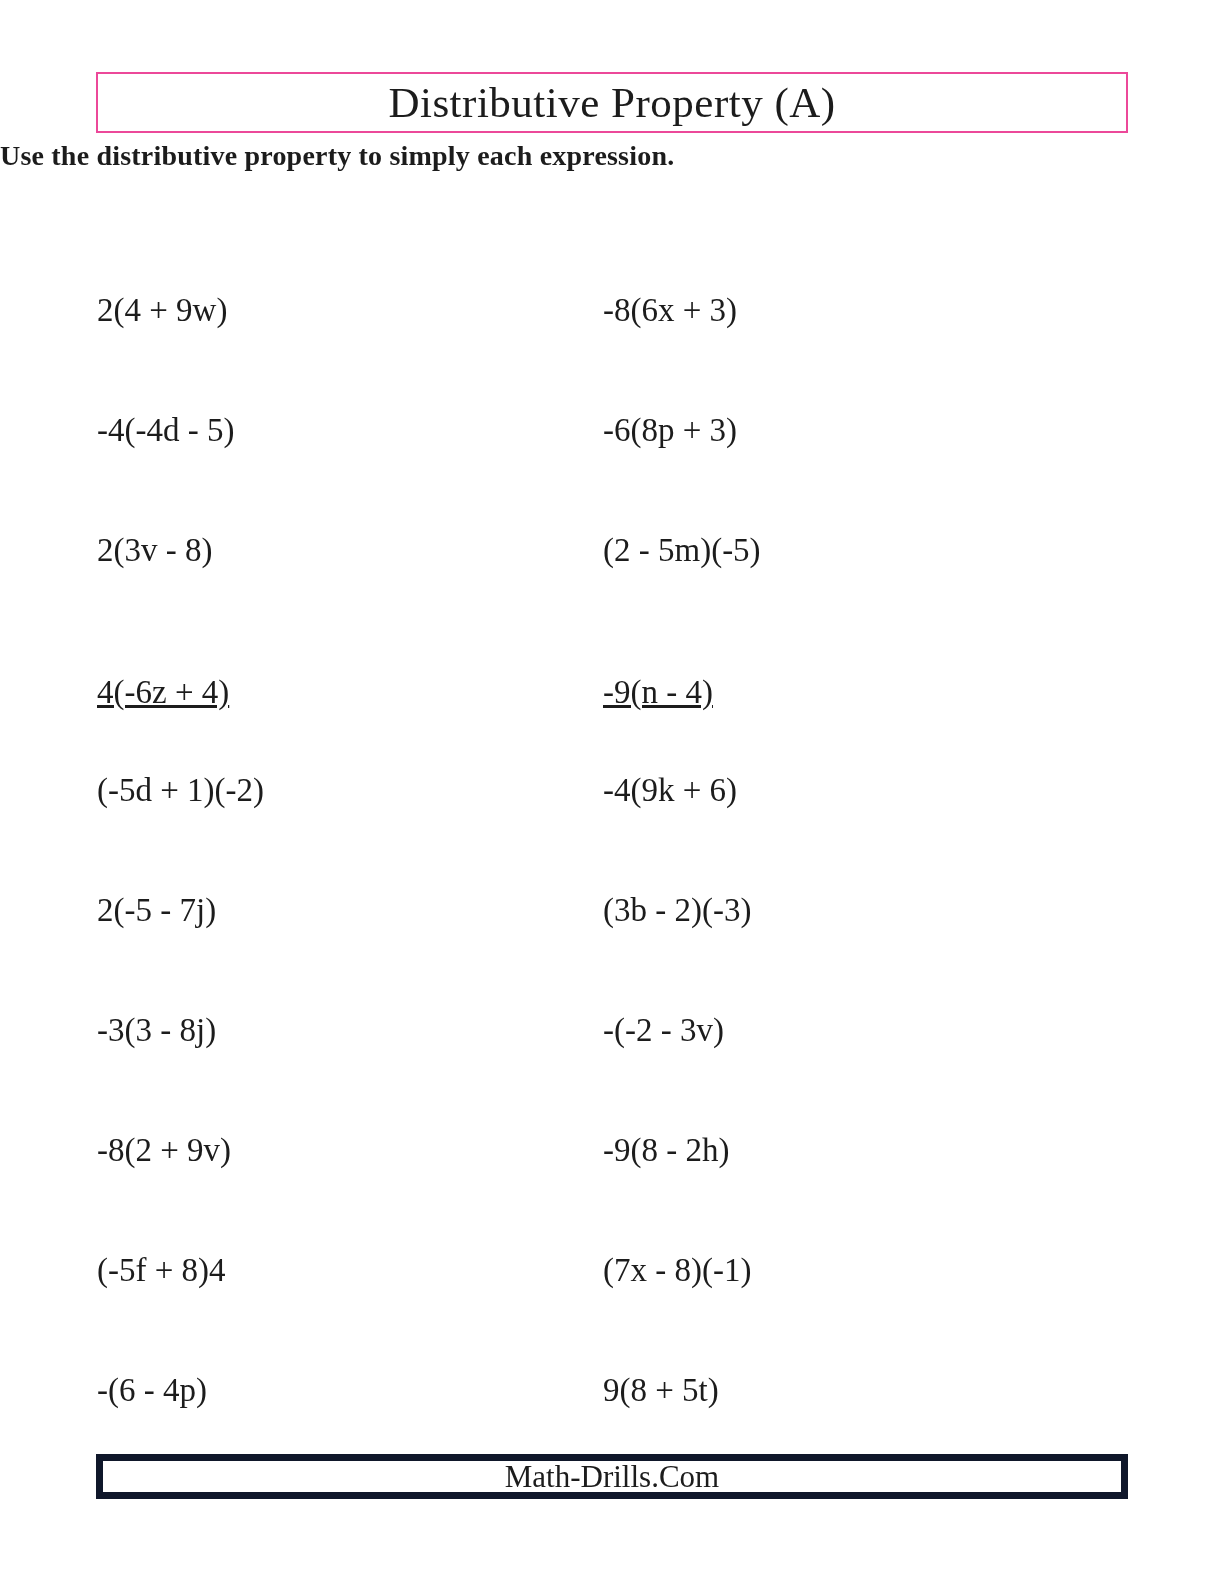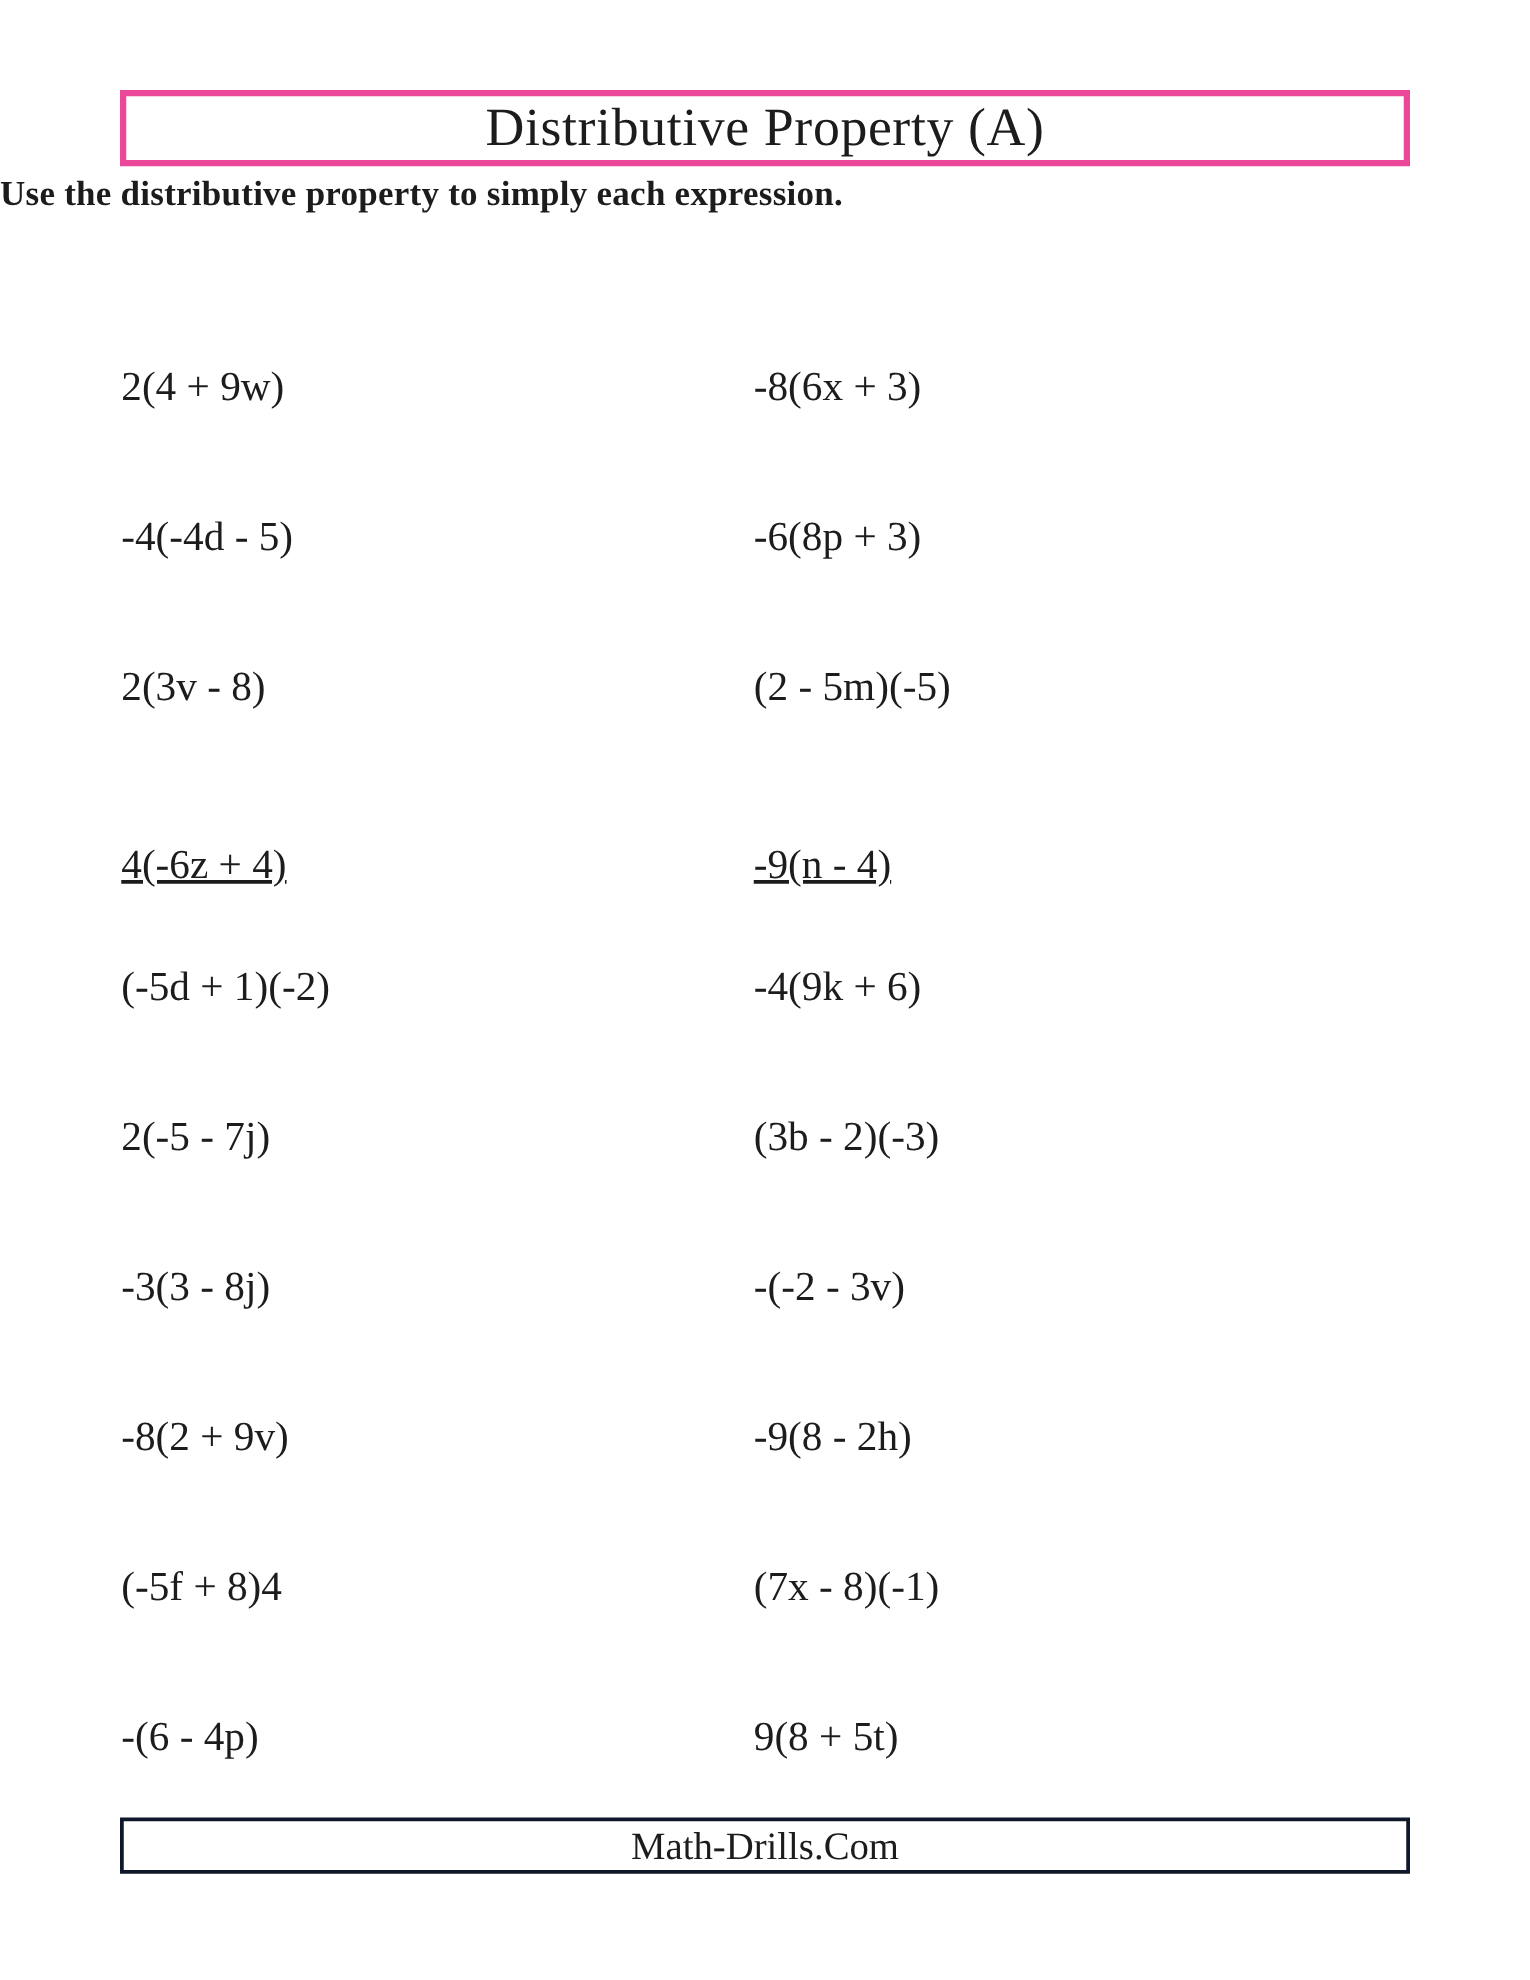--- a/index.html
+++ b/index.html
@@ -14,21 +14,21 @@
     height: 1584px;
     background: #ffffff;
     overflow: hidden;
   }
   .title-box {
     position: absolute;
     left: 96px;
     top: 72px;
     width: 1032px;
     height: 61px;
-    border: 5px solid #ec4899;
+    border: 2px solid #ec4899;
     display: flex;
     align-items: center;
     justify-content: center;
   }
   .title-text {
     font-size: 43px;
     font-weight: 400;
     letter-spacing: 0.5px;
     white-space: nowrap;
   }
@@ -65,21 +65,21 @@
   .row-6 { top: 978px; }
   .row-7 { top: 1098px; }
   .row-8 { top: 1218px; }
   .row-9 { top: 1338px; text-align: center; }
   .footer-box {
     position: absolute;
     left: 96px;
     top: 1454px;
     width: 1032px;
     height: 45px;
-    border: 3px solid #0f172a;
+    border: 7px solid #0f172a;
     display: flex;
     align-items: center;
     justify-content: center;
   }
   .footer-text {
     font-size: 31px;
     font-weight: 400;
     white-space: nowrap;
   }
 </style>

